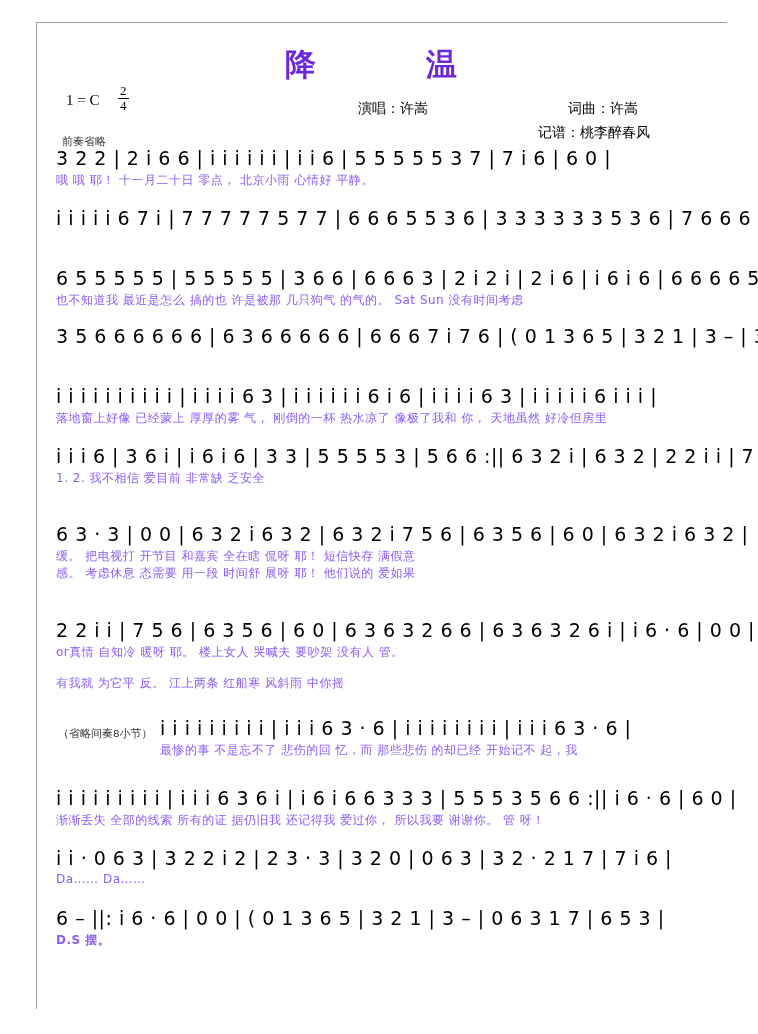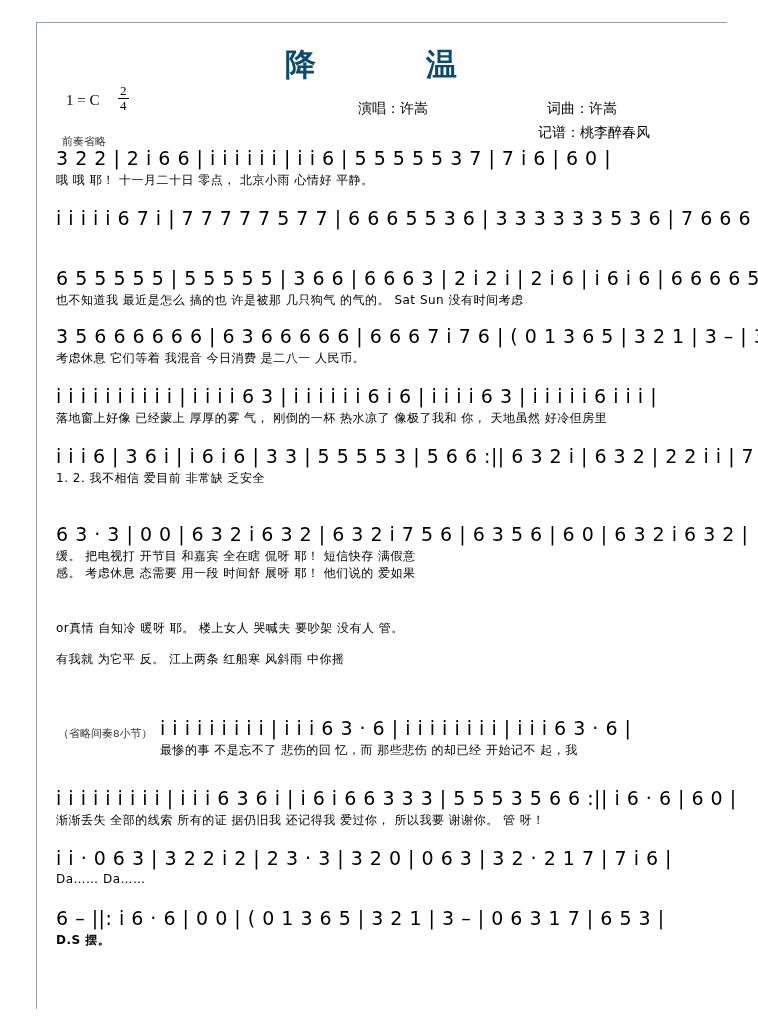--- a/index.html
+++ b/index.html
@@ -29,21 +29,21 @@
   .title {
     position: absolute;
     top: 44px;
     left: 0;
     width: 758px;
     text-align: center;
     font-size: 31px;
     font-weight: bold;
     letter-spacing: 16px;
     font-family: "DejaVu Sans", sans-serif;
-    color: #0c4a6e;
+    color: #6d28d9;
   }
   .key {
     position: absolute;
     left: 66px;
     top: 92px;
     font-size: 15px;
     font-family: "Liberation Serif", serif;
   }
   .meter {
     position: absolute;
@@ -54,21 +54,21 @@
     line-height: 1.05;
   }
   .meter span { display: block; }
   .meter .num { border-bottom: 1px solid #000; padding: 0 2px; }
   .credit {
     position: absolute;
     font-size: 14px;
     font-family: "DejaVu Sans", sans-serif;
   }
   .c-singer { left: 358px; top: 100px; }
-  .c-writer { left: 547px; top: 100px; }
+  .c-writer { left: 568px; top: 100px; }
   .c-notator { left: 538px; top: 124px; }
   .small-note {
     position: absolute;
     font-size: 11px;
     color: #333;
     font-family: Liberation Mono, monospace;
   }
   .prelude { left: 62px; top: 134px; }
   .interlude { left: 58px; top: 726px; }
 
@@ -82,21 +82,21 @@
     font-size: 19px;
     font-family: "DejaVu Sans", sans-serif;
     letter-spacing: 0.5px;
     white-space: nowrap;
     line-height: 1.15;
     height: 24px;
   }
   .lyr {
     font-size: 12px;
     font-family: "DejaVu Sans", sans-serif;
-    color: #000000;
+    color: #8b5cf6;
     white-space: nowrap;
     height: 17px;
     letter-spacing: 0.5px;
   }
   .lyr2 { font-size: 12px; }
 </style>
 </head>
 <body>
 
 <div id="sheet">
@@ -128,40 +128,40 @@
     <div class="notes">i i i i  i 6 7 i  |  7 7 7 7  7 5 7 7  |  6 6 6 5  5 3 6  |  3 3 3 3 3  3 5 3 6  |  7 6 6  6 6 6 3 6  |</div>
   </div>
 
   <div class="system" style="top:268px">
     <div class="notes">6 5 5 5 5 5  |  5 5 5 5 5  |  3 6 6  |  6 6 6 3  |  2 i 2 i  |  2 i 6  |  i 6 i 6  |  6 6 6 6 5 5  |</div>
     <div class="lyr">也不知道我  最近是怎么   搞的也    许是被那   几只狗气   的气的。   Sat  Sun    没有时间考虑</div>
   </div>
 
   <div class="system" style="top:326px">
     <div class="notes">3 5 6 6  6 6 6 6  |  6 3 6  6 6 6 6  |  6 6 6 7  i 7 6  |  ( 0 1 3  6 5  |  3 2 1  |  3 –  |  3 – )  |</div>
-    <div class="lyr">考虑休息  它们等着    我混音  今日消费   是二八一  人民币。</div>
   </div>
 
   <div class="system" style="top:386px">
     <div class="notes">i i i i i i  i i i i  |  i i i i 6  3  |  i i i i  i i 6 i 6  |  i i i i 6  3  |  i i i i  i 6 i i i  |</div>
     <div class="lyr">落地窗上好像 已经蒙上     厚厚的雾  气，    刚倒的一杯   热水凉了    像极了我和 你，   天地虽然  好冷但房里</div>
   </div>
 
   <div class="system" style="top:446px">
     <div class="notes">i i i 6  |  3 6 i  |  i 6 i 6  |  3 3  |  5 5 5 5 3  |  5 6 6  :||  6 3 2 i  |  6 3 2  |  2 2 i i  |  7 5 6  |</div>
     <div class="lyr lyr2">1.  2.                                    我不相信     爱目前     非常缺    乏安全</div>
   </div>
 
   <div class="system" style="top:524px">
     <div class="notes">6 3 · 3  |  0    0  |  6 3 2 i  6 3 2  |  6 3 2 i  7 5 6  |  6 3 5 6  |  6   0  |  6 3 2 i  6 3 2  |</div>
     <div class="lyr">缓。                   把电视打  开节目      和嘉宾   全在瞎     侃呀 耶！            短信快存  满假意</div>
     <div class="lyr lyr2">感。                   考虑休息  态需要      用一段   时间舒     展呀 耶！            他们说的  爱如果</div>
   </div>
 
   <div class="system" style="top:620px">
+    <div class="notes">2 2 i i  |  7 5 6  |  6 3 5   6  |  6   0  |  6 3 6 3  2 6 6  |  6 3 6 3  2 6 i  |  i 6 · 6  |  0   0  |</div>
     <div class="lyr">or真情    自知冷     暖呀  耶。           楼上女人   哭喊夫      要吵架  没有人       管。</div>
     <div class="lyr lyr2" style="margin-top:14px">有我就  为它平      反。             江上两条   红船寒      风斜雨  中你摇</div>
   </div>
 
   <div class="system" style="top:718px;left:160px;width:560px">
     <div class="notes">i i i i  i i i i i  |  i i i 6  3 · 6  |  i i i i  i i i i  |  i i i 6  3 · 6  |</div>
     <div class="lyr">最惨的事  不是忘不了    悲伤的回  忆，而   那些悲伤 的却已经    开始记不  起，我</div>
   </div>
 
   <div class="system" style="top:788px">

